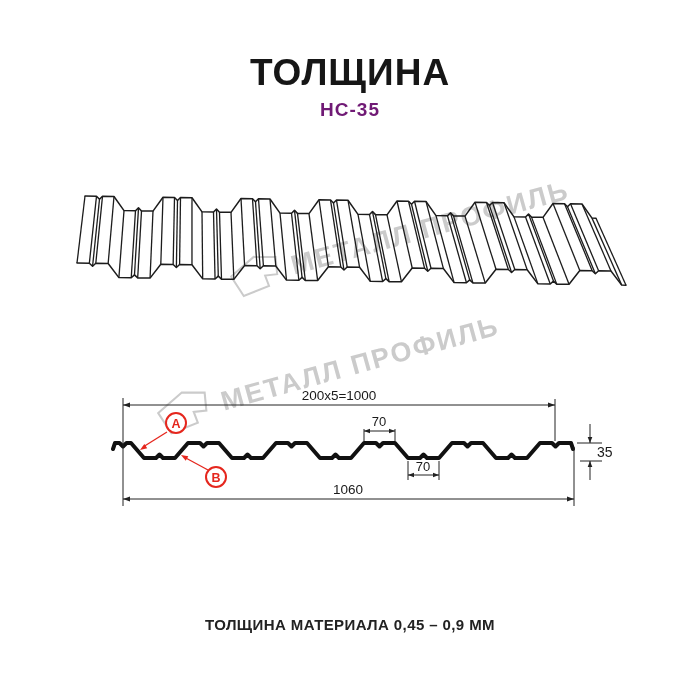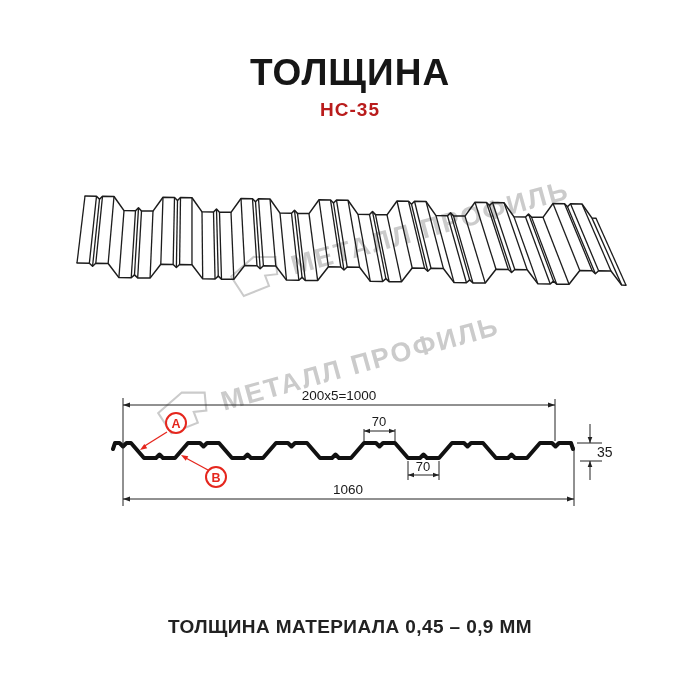--- a/index.html
+++ b/index.html
@@ -10,25 +10,25 @@
     color:#161616;
   }
   .page-title{
     position:absolute;left:0;top:52px;width:700px;
     text-align:center;font-size:37px;font-weight:700;letter-spacing:1px;
     color:#161616;
   }
   .profile-code{
     position:absolute;left:0;top:99px;width:700px;
     text-align:center;font-size:19px;font-weight:700;letter-spacing:1px;
-    color:#b91c1c;
+    color:#701a75;
   }
   .caption{
     position:absolute;left:0;top:616px;width:700px;
-    text-align:center;font-size:19px;font-weight:600;letter-spacing:.4px;
+    text-align:center;font-size:15px;font-weight:600;letter-spacing:.4px;
     color:#222222;
   }
   .wm{
     position:absolute;display:flex;align-items:center;gap:10px;
     transform:rotate(-15.5deg);transform-origin:left top;
     color:#c2c2c2;opacity:.85;z-index:1;white-space:nowrap;
   }
   .wm .wm-text{
     font-size:27px;font-weight:700;letter-spacing:2px;
   }

